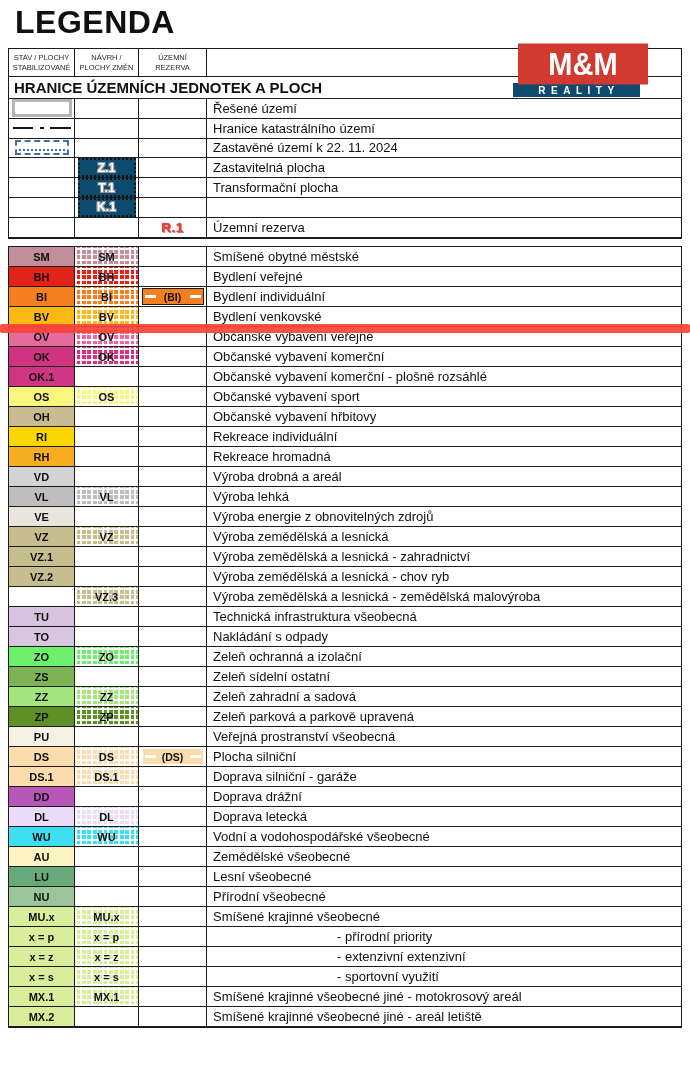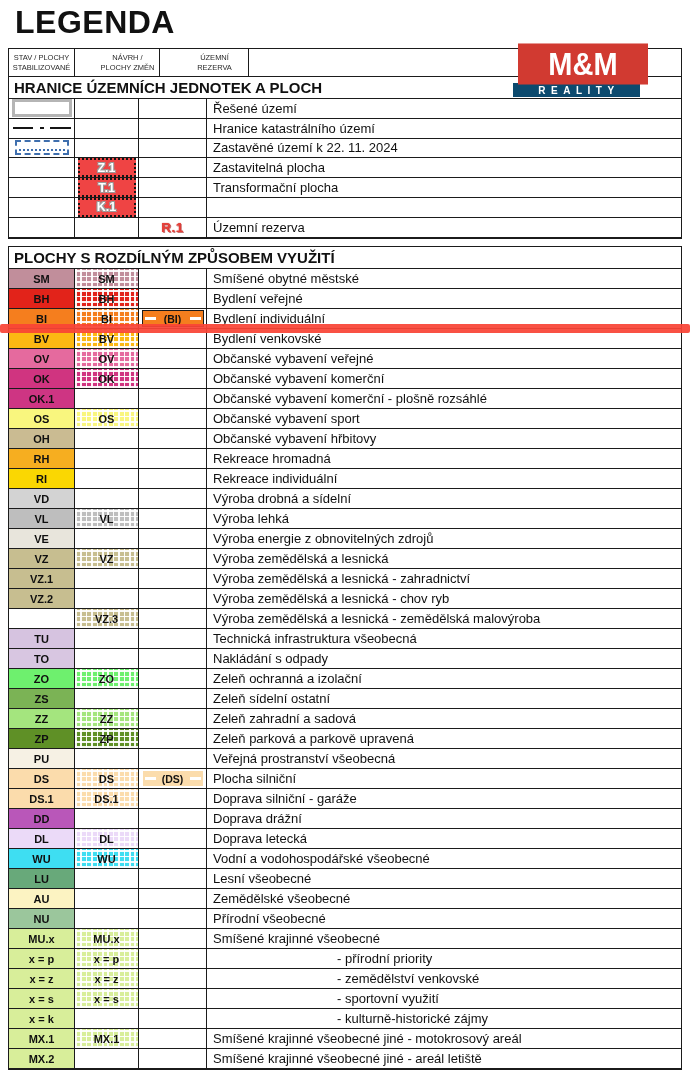--- a/index.html
+++ b/index.html
@@ -5,21 +5,21 @@
   html,body{margin:0;padding:0;width:690px;height:1080px;background:#fff;overflow:hidden;
     font-family:"Liberation Sans","DejaVu Sans",sans-serif;color:#111;}
   .page{position:relative;width:690px;height:1080px;}
 
   .title{position:absolute;left:15px;top:4px;font-size:32px;font-weight:800;letter-spacing:.5px;}
 
   
   .tbl{position:absolute;left:8px;width:674px;border:1.6px solid #1b1b1b;box-sizing:border-box;background:#fff;}
   .t1{top:48px;}
   .t2{top:246px;}
-  .thead{display:flex;height:27px;border-bottom:1.3px solid #1b1b1b;gap:21px;}
+  .thead{display:flex;height:27px;border-bottom:1.3px solid #1b1b1b;}
   .thead .hc{box-sizing:border-box;border-right:1.2px solid #1b1b1b;display:flex;align-items:center;justify-content:center;
     text-align:center;font-size:7.5px;line-height:1.3;color:#2a2a2a;padding:1px 3px;}
   .thead .hc:last-child{border-right:none;}
   .w1{width:66px;flex:none;} .w2{width:64px;flex:none;} .w3{width:68px;flex:none;} .w4{flex:1;}
   .sect{display:flex;align-items:center;height:22px;border-bottom:1.3px solid #1b1b1b;
     font-weight:bold;font-size:15px;padding-left:5px;box-sizing:border-box;}
   .trow{display:flex;border-bottom:1.2px solid #1b1b1b;box-sizing:border-box;}
   .t1 .trow{height:19.8px;} .t2 .trow{height:20px;}
   .cell{box-sizing:border-box;border-right:1.2px solid #1b1b1b;display:flex;align-items:center;justify-content:center;overflow:hidden;}
   .cell.c4{border-right:none;justify-content:flex-start;}
@@ -42,21 +42,21 @@
   .rez::before,.rez::after{content:"";position:absolute;top:50%;margin-top:-1.3px;width:11px;height:2.6px;background:#fff;}
   .rez::before{left:2px;} .rez::after{right:2px;}
 
   
   .sw-solved{width:54px;height:12px;background:#fff;border:3.5px solid #b5b5b5;box-sizing:content-box;}
   .sw-dashdot{width:58px;height:2.6px;
     background:linear-gradient(90deg,#151515 0 20px,transparent 20px 27px,#151515 27px 30.5px,transparent 30.5px 37px,#151515 37px 58px);}
   .sw-builtup{position:relative;width:54px;height:15px;border:2px dashed #3f6fae;box-sizing:border-box;background:#fff;}
   .sw-builtup::after{content:"";position:absolute;left:2px;right:2px;bottom:2px;border-bottom:2.4px dotted #3f6fae;}
   .sw-dotbox{width:58px;height:100%;box-sizing:border-box;border:2.6px dotted #141414;
-    display:flex;align-items:center;justify-content:center;background:#ef4444;
+    display:flex;align-items:center;justify-content:center;background:#0c4a6e;
     font-weight:800;font-size:12.5px;color:#fff;
     text-shadow:1px 1px 0 #9a9a9a,-1px -1px 0 #9a9a9a,1px -1px 0 #9a9a9a,-1px 1px 0 #9a9a9a,0 0 1.5px #888;}
   .sw-redcode{font-weight:800;font-size:13.5px;color:var(--cc,#e8403a);
     text-shadow:1px 1px 0 rgba(160,20,20,.55),0 0 1px #b92a22;letter-spacing:.5px;}
 
   
   .logo{position:absolute;left:513px;top:45px;z-index:5;}
   .logo .mm{margin-left:5px;width:130px;height:38px;display:flex;align-items:center;justify-content:center;
     color:#fff;font-weight:800;font-size:29px;letter-spacing:0;transform:scaleY(1.08);}
   .logo .re{margin-top:0px;width:127px;height:14px;display:flex;align-items:center;justify-content:center;
@@ -145,21 +145,20 @@
             <div class="sw-redcode" style="--cc: #e8403a;">R.1</div>
           </div>
           <div class="cell c4 w4">
             <span class="lbl">Územní rezerva</span>
           </div>
         </div>
       </div>
   </div>
 
   <div class="tbl t2">
-    <div class="sect">PLOCHY S ROZDÍLNÝM ZPŮSOBEM VYUŽITÍ</div>
     <div>
         <div class="trow">
           <div class="cell c1 w1">
             <div class="solid code" style="--c: #c18e9b;">SM</div>
           </div>
           <div class="cell c2 w2">
             <div class="hatch code" style="--c: #c18e9b;">SM</div>
           </div>
           <div class="cell c3 w3"></div>
           <div class="cell c4 w4">
@@ -255,46 +254,46 @@
             <div class="solid code" style="--c: #cabb92;">OH</div>
           </div>
           <div class="cell c2 w2"></div>
           <div class="cell c3 w3"></div>
           <div class="cell c4 w4">
             <span class="lbl">Občanské vybavení hřbitovy</span>
           </div>
         </div>
         <div class="trow">
           <div class="cell c1 w1">
+            <div class="solid code" style="--c: #fad702;">RI</div>
+          </div>
+          <div class="cell c2 w2"></div>
+          <div class="cell c3 w3"></div>
+          <div class="cell c4 w4">
+            <span class="lbl">Rekreace individuální</span>
+          </div>
+        </div>
+        <div class="trow">
+          <div class="cell c1 w1">
             <div class="solid code" style="--c: #f6ae20;">RH</div>
           </div>
           <div class="cell c2 w2"></div>
           <div class="cell c3 w3"></div>
           <div class="cell c4 w4">
             <span class="lbl">Rekreace hromadná</span>
           </div>
         </div>
         <div class="trow">
           <div class="cell c1 w1">
-            <div class="solid code" style="--c: #fad702;">RI</div>
-          </div>
-          <div class="cell c2 w2"></div>
-          <div class="cell c3 w3"></div>
-          <div class="cell c4 w4">
-            <span class="lbl">Rekreace individuální</span>
-          </div>
-        </div>
-        <div class="trow">
-          <div class="cell c1 w1">
             <div class="solid code" style="--c: #d3d3d3;">VD</div>
           </div>
           <div class="cell c2 w2"></div>
           <div class="cell c3 w3"></div>
           <div class="cell c4 w4">
-            <span class="lbl">Výroba drobná a sídelní</span>
+            <span class="lbl">Výroba drobná a areál</span>
           </div>
         </div>
         <div class="trow">
           <div class="cell c1 w1">
             <div class="solid code" style="--c: #bebebe;">VL</div>
           </div>
           <div class="cell c2 w2">
             <div class="hatch code" style="--c: #bebebe;">VL</div>
           </div>
           <div class="cell c3 w3"></div>
@@ -485,40 +484,40 @@
           <div class="cell c2 w2">
             <div class="hatch code" style="--c: #3edef2;">WU</div>
           </div>
           <div class="cell c3 w3"></div>
           <div class="cell c4 w4">
             <span class="lbl">Vodní a vodohospodářské všeobecné</span>
           </div>
         </div>
         <div class="trow">
           <div class="cell c1 w1">
+            <div class="solid code" style="--c: #fcf3c2;">AU</div>
+          </div>
+          <div class="cell c2 w2"></div>
+          <div class="cell c3 w3"></div>
+          <div class="cell c4 w4">
+            <span class="lbl">Zemědělské všeobecné</span>
+          </div>
+        </div>
+        <div class="trow">
+          <div class="cell c1 w1">
             <div class="solid code" style="--c: #68a97a;">LU</div>
           </div>
           <div class="cell c2 w2"></div>
           <div class="cell c3 w3"></div>
           <div class="cell c4 w4">
             <span class="lbl">Lesní všeobecné</span>
           </div>
         </div>
         <div class="trow">
           <div class="cell c1 w1">
-            <div class="solid code" style="--c: #fcf3c2;">AU</div>
-          </div>
-          <div class="cell c2 w2"></div>
-          <div class="cell c3 w3"></div>
-          <div class="cell c4 w4">
-            <span class="lbl">Zemědělské všeobecné</span>
-          </div>
-        </div>
-        <div class="trow">
-          <div class="cell c1 w1">
             <div class="solid code" style="--c: #9bc69c;">NU</div>
           </div>
           <div class="cell c2 w2"></div>
           <div class="cell c3 w3"></div>
           <div class="cell c4 w4">
             <span class="lbl">Přírodní všeobecné</span>
           </div>
         </div>
         <div class="trow">
           <div class="cell c1 w1">
@@ -546,43 +545,33 @@
         </div>
         <div class="trow">
           <div class="cell c1 w1">
             <div class="solid code" style="--c: #d8ee9a;">x = z</div>
           </div>
           <div class="cell c2 w2">
             <div class="hatch code" style="--c: #d8ee9a;">x = z</div>
           </div>
           <div class="cell c3 w3"></div>
           <div class="cell c4 w4">
-            <span class="lbl indent">- zemědělství venkovské</span>
+            <span class="lbl indent">- extenzivní extenzivní</span>
           </div>
         </div>
         <div class="trow">
           <div class="cell c1 w1">
             <div class="solid code" style="--c: #d8ee9a;">x = s</div>
           </div>
           <div class="cell c2 w2">
             <div class="hatch code" style="--c: #d8ee9a;">x = s</div>
           </div>
           <div class="cell c3 w3"></div>
           <div class="cell c4 w4">
             <span class="lbl indent">- sportovní využití</span>
-          </div>
-        </div>
-        <div class="trow">
-          <div class="cell c1 w1">
-            <div class="solid code" style="--c: #d8ee9a;">x = k</div>
-          </div>
-          <div class="cell c2 w2"></div>
-          <div class="cell c3 w3"></div>
-          <div class="cell c4 w4">
-            <span class="lbl indent">- kulturně-historické zájmy</span>
           </div>
         </div>
         <div class="trow">
           <div class="cell c1 w1">
             <div class="solid code" style="--c: #d8ee9a;">MX.1</div>
           </div>
           <div class="cell c2 w2">
             <div class="hatch code" style="--c: #d8ee9a;">MX.1</div>
           </div>
           <div class="cell c3 w3"></div>

